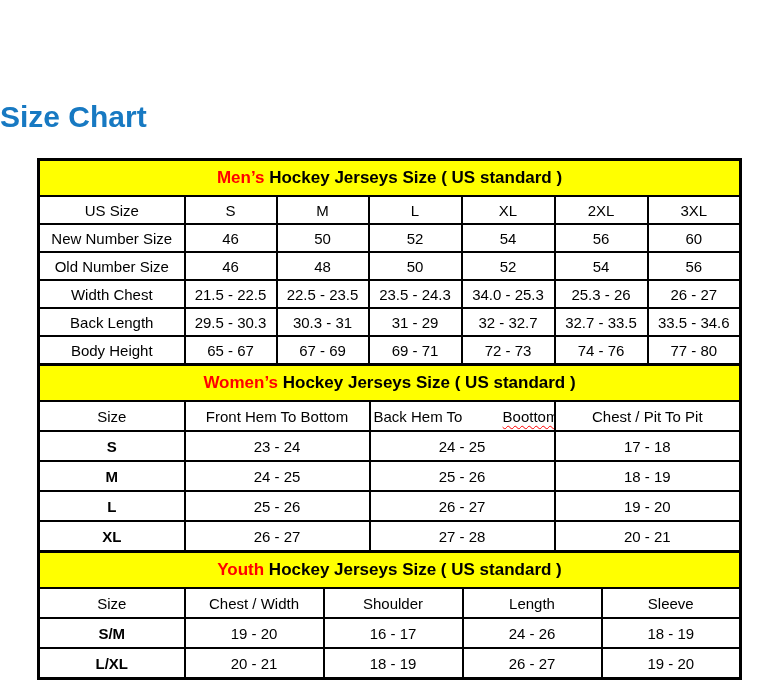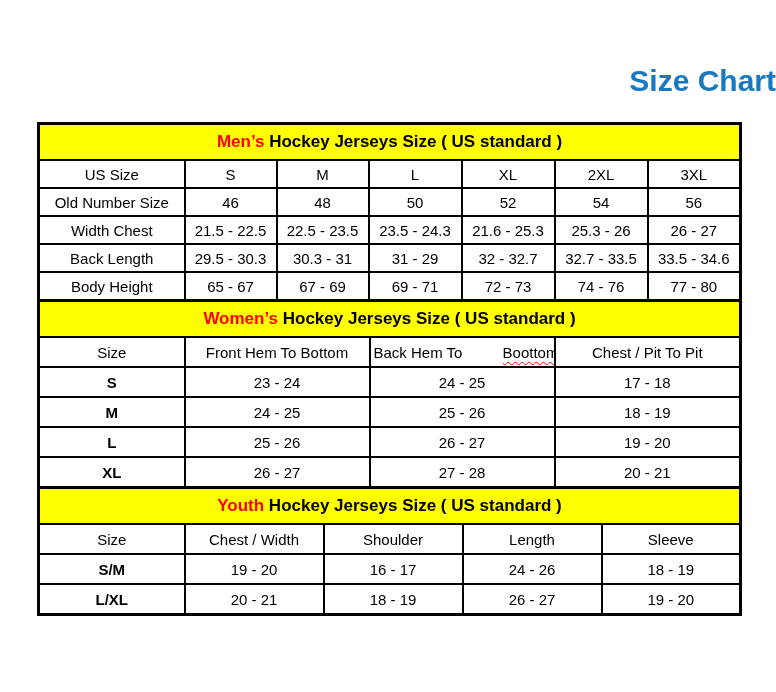--- a/index.html
+++ b/index.html
@@ -9,22 +9,22 @@
   }
   body {
     width: 776px;
     height: 692px;
     overflow: hidden;
     font-family: "Liberation Sans", sans-serif;
     color: #000000;
   }
   .page-title {
     margin: 0;
-    padding-top: 64px;
-    text-align: right;
+    padding-top: 100px;
+    text-align: left;
     font-size: 30px;
     line-height: 34px;
     font-weight: bold;
     color: #1779C2;
     letter-spacing: 0px;
   }
   .chart-wrap {
     width: 702px;
     margin: 24px auto 0 auto;
   }
@@ -87,35 +87,44 @@
       </tr>
       <tr>
           <td class="col-header">US Size</td>
           <td class="col-header">S</td>
           <td class="col-header">M</td>
           <td class="col-header">L</td>
           <td class="col-header">XL</td>
           <td class="col-header">2XL</td>
           <td class="col-header">3XL</td>
         </tr>
+    <tr>
+          <td class="row-label">New Number Size</td>
+          <td>46</td>
+          <td>50</td>
+          <td>52</td>
+          <td>54</td>
+          <td>56</td>
+          <td>60</td>
+        </tr>
         <tr>
           <td class="row-label">Old Number Size</td>
           <td>46</td>
           <td>48</td>
           <td>50</td>
           <td>52</td>
           <td>54</td>
           <td>56</td>
         </tr>
         <tr>
           <td class="row-label">Width Chest</td>
           <td>21.5 - 22.5</td>
           <td>22.5 - 23.5</td>
           <td>23.5 - 24.3</td>
-          <td>21.6 - 25.3</td>
+          <td>34.0 - 25.3</td>
           <td>25.3 - 26</td>
           <td>26 - 27</td>
         </tr>
         <tr>
           <td class="row-label">Back Length</td>
           <td>29.5 - 30.3</td>
           <td>30.3 - 31</td>
           <td>31 - 29</td>
           <td>32 - 32.7</td>
           <td>32.7 - 33.5</td>

